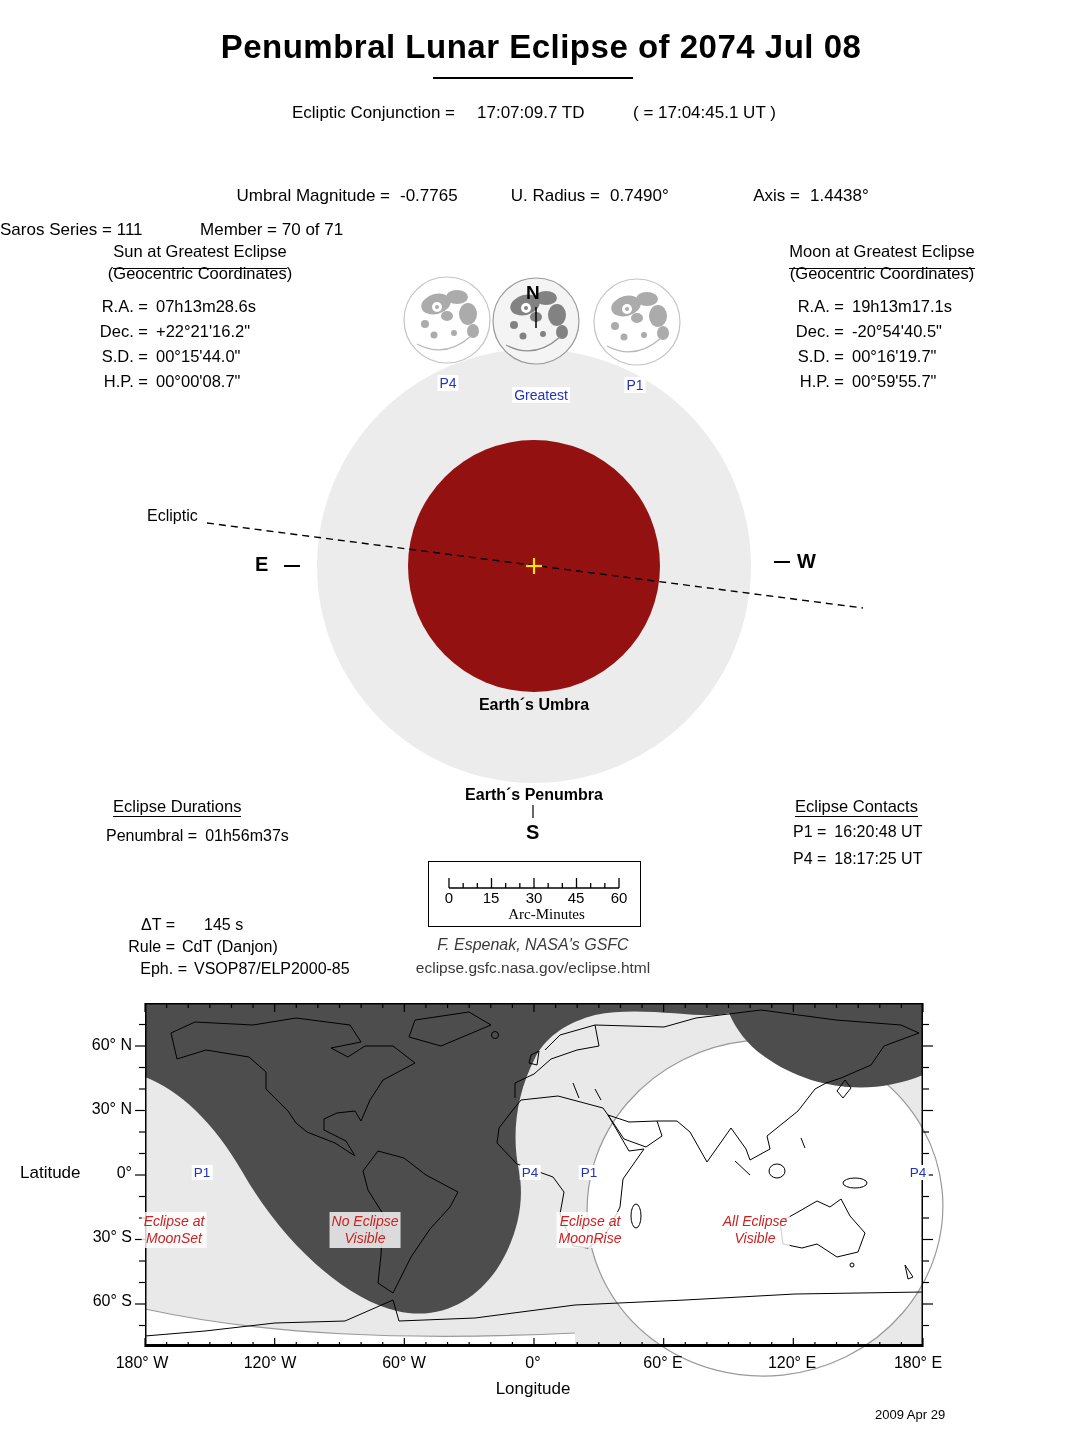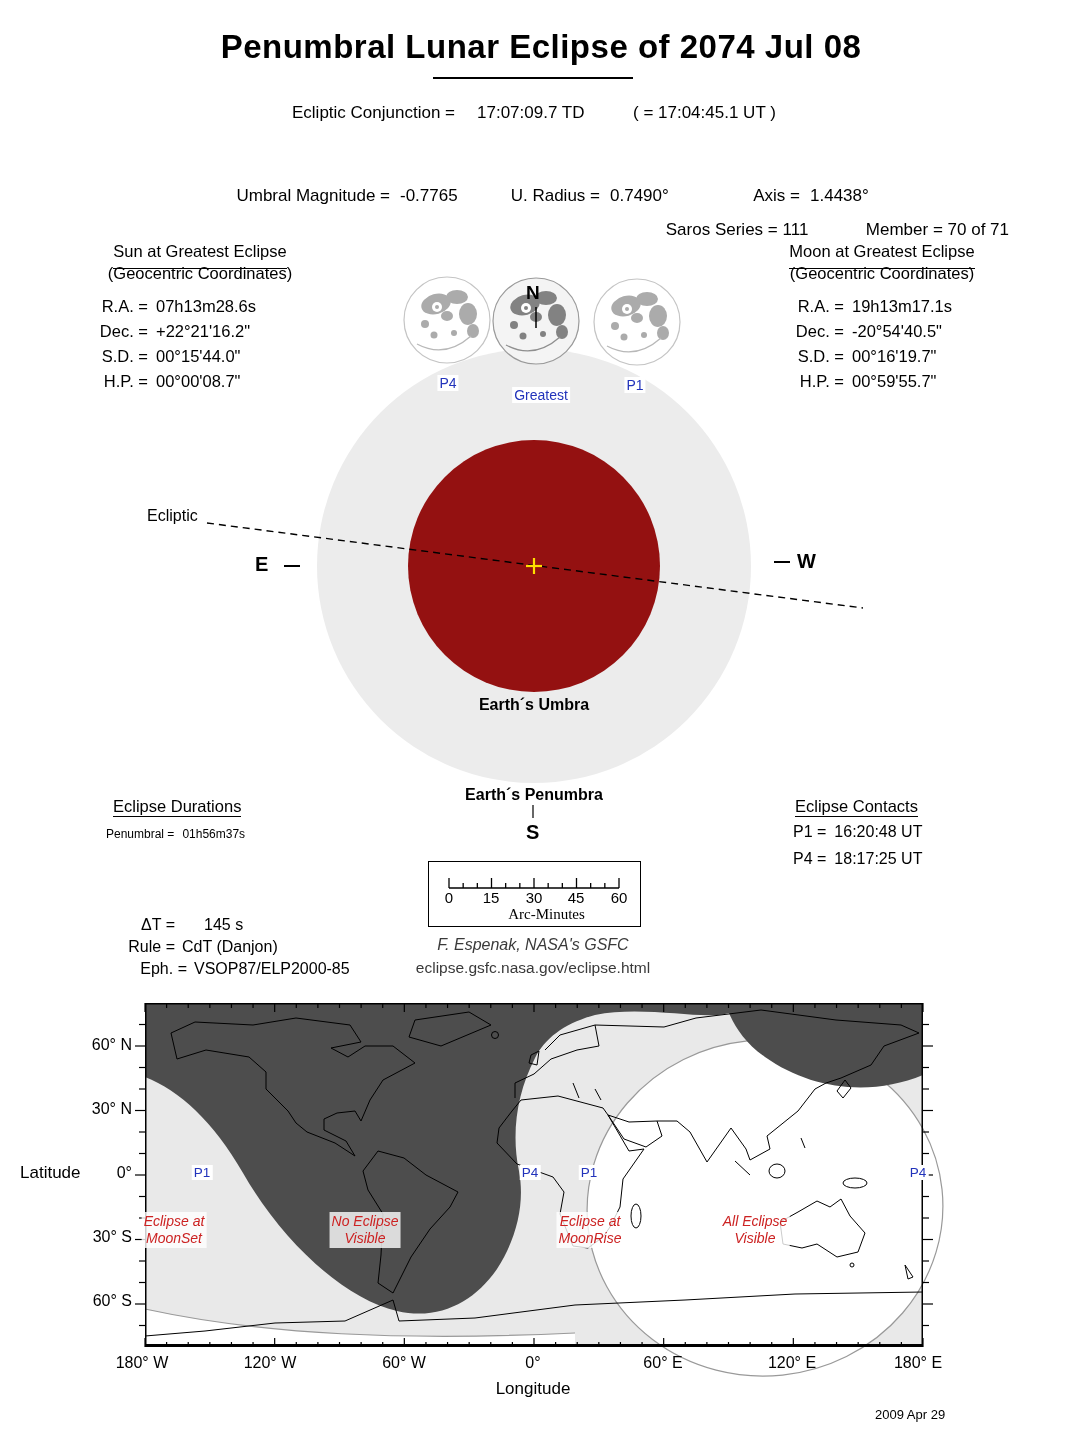--- a/index.html
+++ b/index.html
@@ -8,21 +8,21 @@
   .abs{position:absolute;}
   #title{top:28px;left:0;width:1082px;text-align:center;font-size:33px;font-weight:bold;letter-spacing:0.5px;}
   #title-underline{top:77px;left:433px;width:200px;height:2px;background:#000;}
   .row{display:flex;align-items:baseline;font-size:17px;}
   .conj-row{left:125px;width:860px;}
   .conj-label{display:inline-block;width:330px;text-align:right;}
   .conj-td{display:inline-block;margin-left:22px;width:140px;}
   .conj-ut{display:inline-block;margin-left:16px;}
   .mag-label{display:inline-block;text-align:right;}
   .mag-val{display:inline-block;margin-left:10px;}
-  #saros-row{top:220px;left:0;width:1009px;text-align:right;font-size:17px;}
+  #saros-row{top:220px;left:0;width:1009px;text-align:left;font-size:17px;}
   #saros-row .gap{display:inline-block;width:48px;}
   .datablock{width:224px;font-size:16.5px;}
   .datablock .hdr{text-align:center;}
   .datablock .hdr span{border-bottom:1px solid #000;padding-bottom:8px;}
   .datablock .sub{text-align:center;margin-top:3px;}
   .drow{display:flex;align-items:baseline;margin-top:6px;}
   .dlabel{display:inline-block;text-align:right;}
   .dval{margin-left:8px;white-space:pre;}
   .sec-hdr{font-size:16.5px;}
   .sec-hdr span{border-bottom:1px solid #000;padding-bottom:1px;}
@@ -168,21 +168,21 @@
   <div class="abs lbl-bold" style="left:526px;top:821px;font-size:20px">S</div>
   <div class="abs pos-label" style="left:448px;top:375px">P4</div>
   <div class="abs pos-label" style="left:541px;top:387px">Greatest</div>
   <div class="abs pos-label" style="left:635px;top:377px">P1</div>
   <div class="abs lbl-bold" style="left:434px;top:696px;width:200px;text-align:center;font-size:16px">Earth´s Umbra</div>
   <div class="abs lbl-bold" style="left:424px;top:786px;width:220px;text-align:center;font-size:16px">Earth´s Penumbra</div>
 
   <div class="abs sec-hdr" style="left:113px;top:797px">
     <span>Eclipse Durations</span>
   </div>
-  <div class="abs row" style="left:106px;top:827px;font-size:12px">
+  <div class="abs row" style="left:106px;top:827px;font-size:16px">
     <span>Penumbral =</span>
     <span style="margin-left:8px">01h56m37s</span>
   </div>
 
   <div class="abs sec-hdr" style="left:795px;top:797px">
     <span>Eclipse Contacts</span>
   </div>
   <div class="abs row" style="left:793px;top:823px;font-size:16px">
     <span>P1 =</span>
     <span style="margin-left:8px">16:20:48 UT</span>

